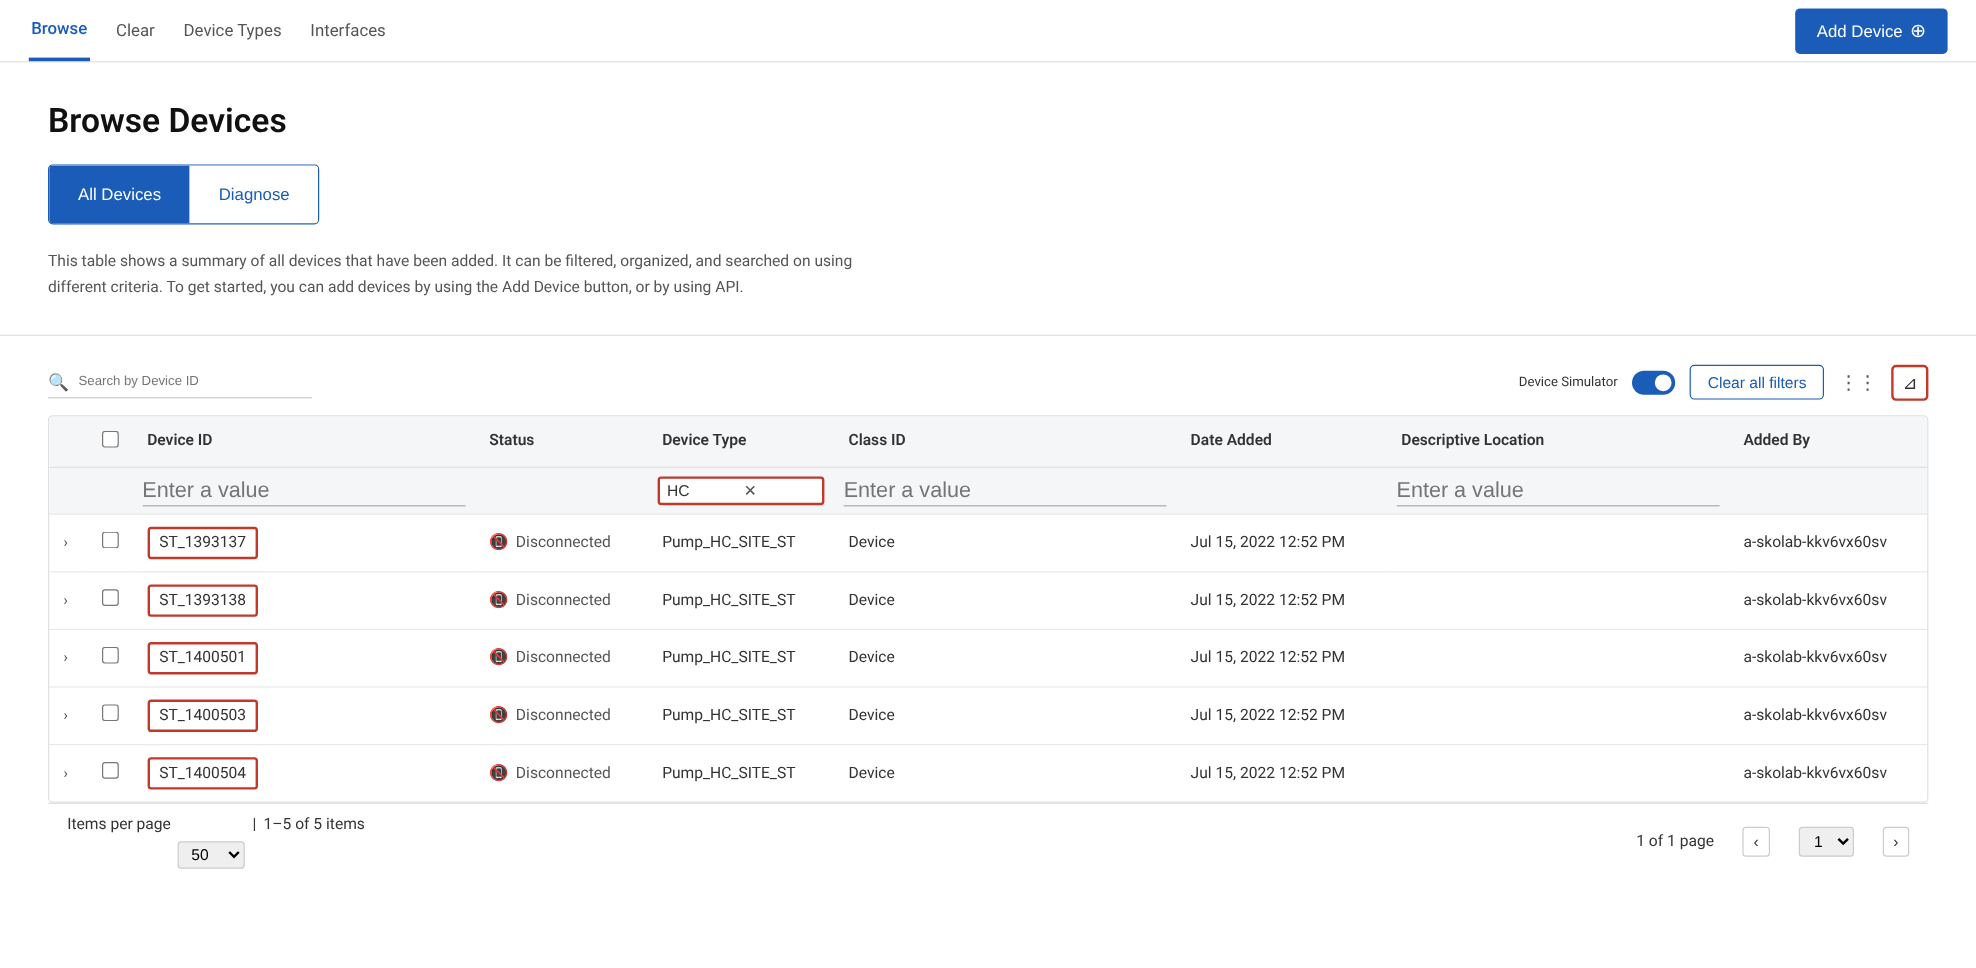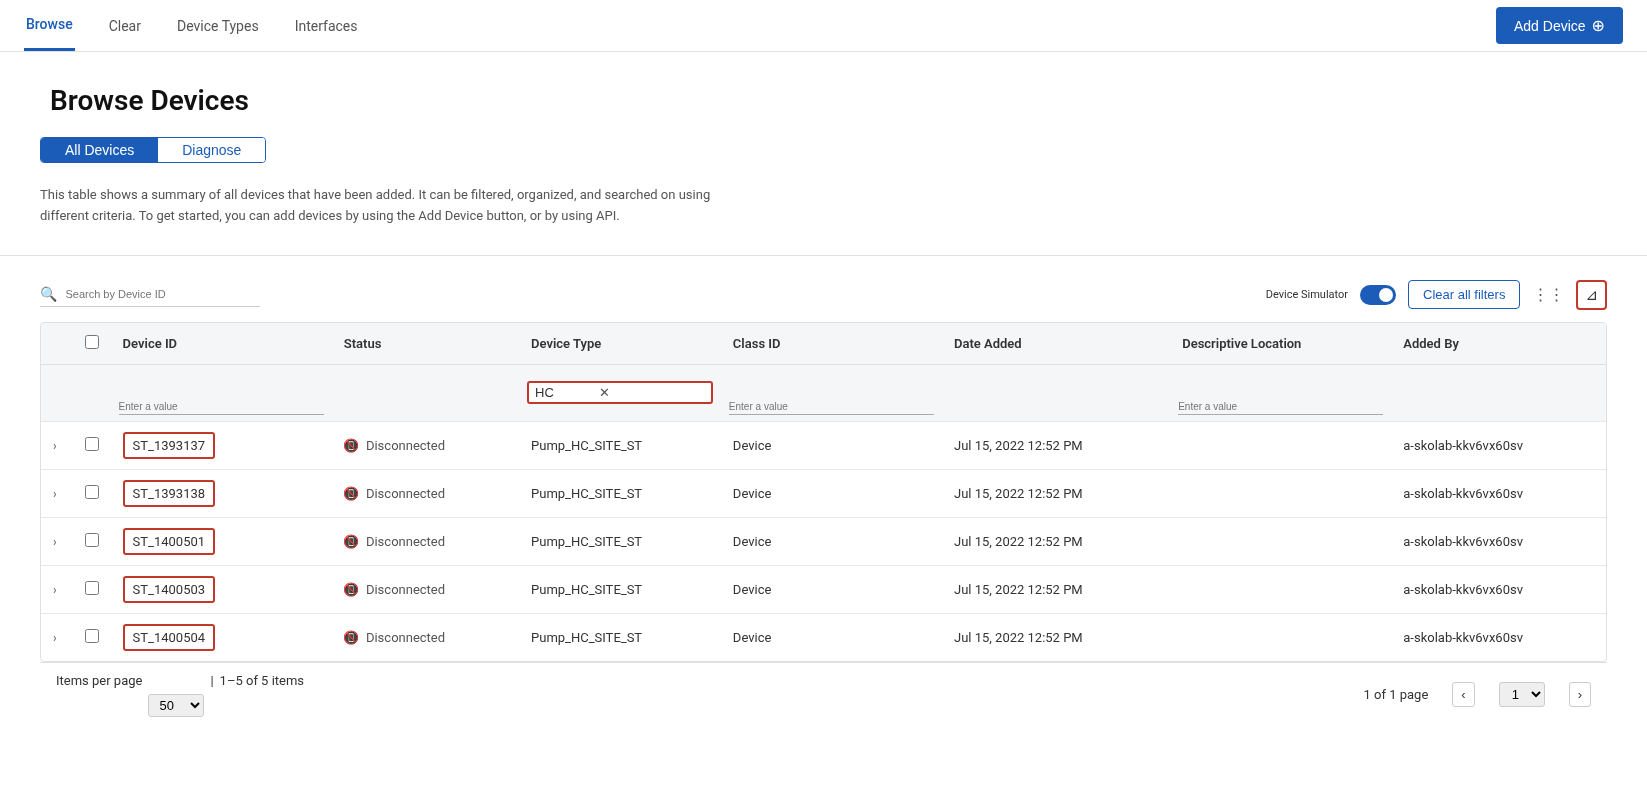--- a/index.html
+++ b/index.html
@@ -1,29 +1,29 @@
 <!DOCTYPE html>
 <html><head>
   <meta charset="utf-8">
   <style>
     * { box-sizing: border-box; margin: 0; padding: 0; }
     body { font-family: -apple-system, BlinkMacSystemFont, 'Segoe UI', Roboto, Arial, sans-serif; font-size: 14px; color: #333; background: #fff; }
-    .top-nav-links { display: flex; gap: 32px; align-items: flex-end; height: 100%; }
+    .top-nav-links { display: flex; gap: 20px; align-items: flex-end; height: 100%; }
     .nav-link { text-decoration: none; color: #555; font-size: 14px; height: 100%; display: flex; align-items: center; cursor: pointer; padding: 0 2px; }
     .nav-link.active { color: #1a5cb8; border-bottom: 3px solid #1a5cb8; font-weight: 500; }
     .add-device-btn { background: #1a5cb8; color: #fff; border: none; padding: 9px 18px; border-radius: 4px; font-size: 14px; cursor: pointer; display: flex; align-items: center; gap: 6px; font-weight: 400; }
     .add-device-btn .plus { font-size: 16px; }
 
     
     .page-content { padding: 32px 40px; }
-    .page-title { font-size: 28px; font-weight: 600; color: #111; margin-bottom: 20px; margin-left: 10px; }
+    .page-title { font-size: 28px; font-weight: 600; color: #111; margin-bottom: 20px; }
 
     
     .tabs { display: flex; margin-bottom: 20px; border: 1px solid #1a5cb8; border-radius: 4px; overflow: hidden; width: fit-content; }
-    .tab { padding: 4px 24px; font-size: 14px; cursor: pointer; border: none; background: #fff; color: #1a5cb8; }
+    .tab { padding: 16px 24px; font-size: 14px; cursor: pointer; border: none; background: #fff; color: #1a5cb8; }
     .tab.active { background: #1a5cb8; color: #fff; }
 
     
     .description { font-size: 13px; color: #555; line-height: 1.6; max-width: 720px; margin-bottom: 28px; margin-top: 22px; }
 
     
     .divider { border: none; border-top: 1px solid #e0e0e0; margin: 0 -40px 24px; }
 
     
     .toolbar { display: flex; align-items: center; justify-content: space-between; margin-bottom: 12px; padding: 0 0; }
@@ -42,21 +42,21 @@
 
     
     .table-wrapper { border: 1px solid #e0e0e0; border-radius: 4px; overflow: hidden; }
     table { width: 100%; border-collapse: collapse; }
     thead tr { background: #f5f6f8; }
     th { padding: 12px 12px; text-align: left; font-size: 13px; font-weight: 600; color: #333; border-bottom: 1px solid #e0e0e0; white-space: nowrap; }
     th:first-child, td:first-child { width: 30px; text-align: center; }
     th:nth-child(2) { width: 30px; }
     td { padding: 10px 12px; font-size: 13px; color: #333; border-bottom: 1px solid #e8e8e8; vertical-align: middle; }
     .filter-row td { padding: 6px 8px; background: #f5f6f8; }
-    .filter-input { border: none; border-bottom: 1px solid #aaa; background: transparent; font-size: 10px; color: #888; width: 100%; outline: none; padding: 2px 0; margin-top: 28px; }
+    .filter-input { border: none; border-bottom: 1px solid #aaa; background: transparent; font-size: 18px; color: #888; width: 100%; outline: none; padding: 2px 0; }
     .filter-hc-wrapper { display: flex; align-items: center; gap: 4px; border: 2px solid #c0392b; border-radius: 3px; padding: 2px 6px; background: #fff; }
     .filter-hc-input { border: none; outline: none; font-size: 13px; color: #333; background: transparent; width: 60px; }
     .filter-clear-x { cursor: pointer; color: #555; font-size: 13px; }
     .row-expand { color: #555; cursor: pointer; font-size: 12px; padding-right: 4px; }
     .checkbox { width: 14px; height: 14px; cursor: pointer; }
     .device-id-box { border: 2px solid #c0392b; border-radius: 3px; padding: 4px 8px; display: inline-block; }
     .status-cell { display: flex; align-items: center; gap: 6px; }
     .disconnected-icon { color: #999; font-size: 13px; }
     .status-text { color: #555; font-size: 13px; }
     tbody tr:last-child td { border-bottom: none; }

